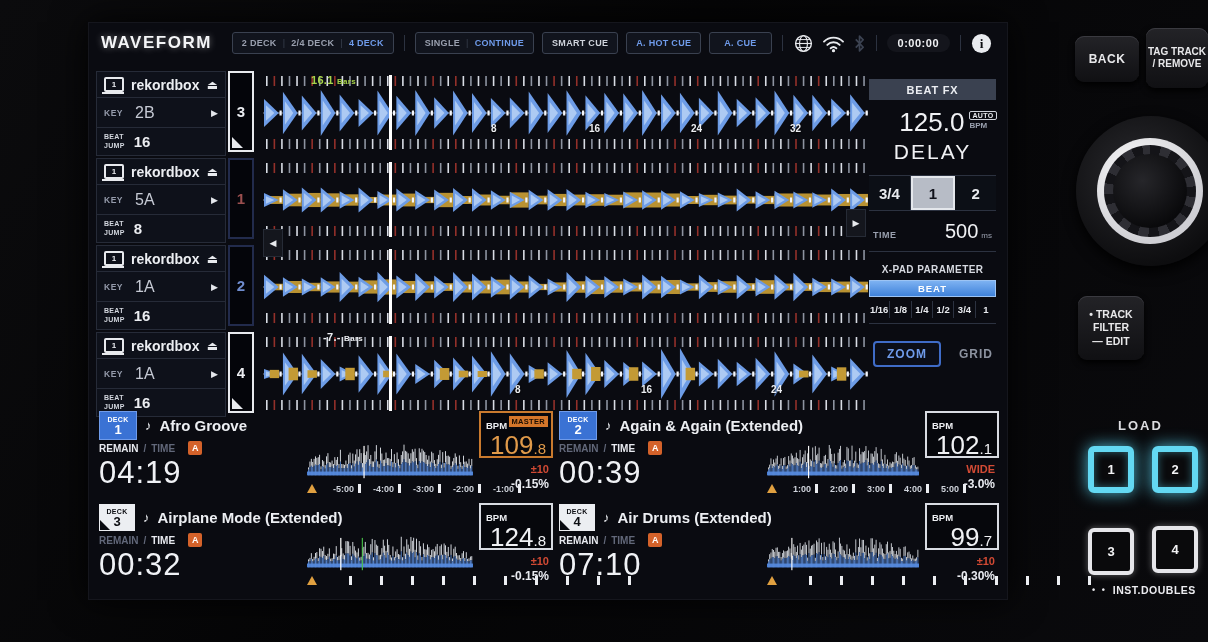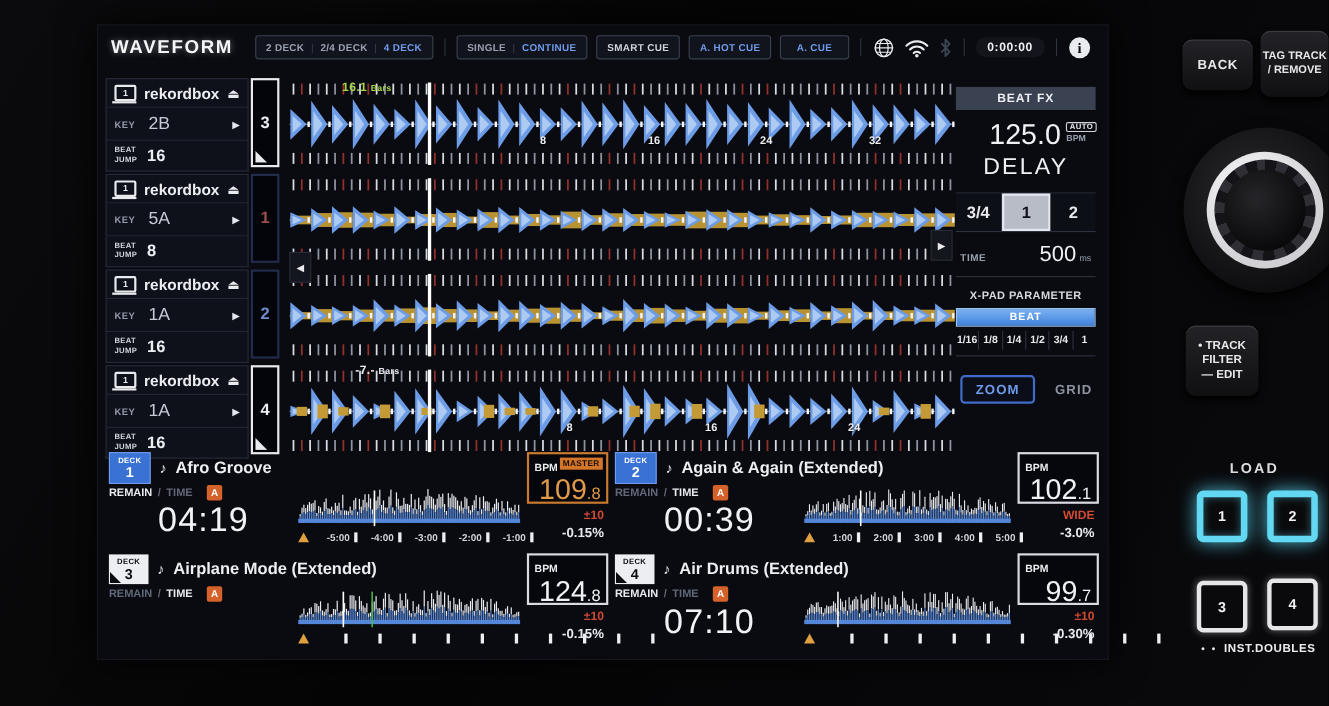--- a/index.html
+++ b/index.html
@@ -82,26 +82,26 @@
   .spanel{position:relative;}
   .sp-head{display:flex;align-items:center;gap:8px;height:29px;}
   .badge{position:relative;width:36px;height:27px;display:flex;flex-direction:column;align-items:center;justify-content:center;line-height:1;flex:none;}
   .badge .bl{font-size:7px;font-weight:bold;letter-spacing:.3px;}
   .badge .bn{font-size:13px;font-weight:bold;}
   .badge.blue{background:#3a72d4;color:#fff;border:1px solid #6f9bea;}
   .badge.white{background:#eceef2;color:#0c0d12;}
   .badge.white:after{content:"";position:absolute;left:1px;bottom:1px;width:10px;height:10px;background:#0a0b11;clip-path:polygon(0 0,0 100%,100% 100%);}
   .note{color:#eceef2;font-size:13px;}
   .sp-title{font-size:15px;font-weight:bold;color:#eceef2;white-space:nowrap;}
-  .sp-body{display:flex;margin-top:1px;}
+  .sp-body{display:flex;margin-top:1px;gap:36px;}
   .sp-left{width:172px;flex:none;}
   .mode-row{display:flex;gap:5px;font-size:10px;font-weight:bold;color:#62687a;align-items:center;}
   .mode-row .on{color:#e8eaf0;}
   .abadge{width:14px;height:14px;background:#d4622a;color:#fff;font-size:9px;font-weight:bold;display:flex;align-items:center;justify-content:center;border-radius:2px;margin-left:8px;}
-  .sp-time{font-size:31px;color:#f0f2f6;letter-spacing:1px;line-height:1.15;text-align:center;}
+  .sp-time{font-size:31px;color:#f0f2f6;letter-spacing:1px;line-height:1.15;}
   .sp-wave{flex:1;margin-right:82px;position:relative;padding-top:3px;min-width:0;}
   svg.ov{width:100%;height:38px;display:block;}
   .marker-row{display:flex;align-items:center;height:13px;font-size:9px;font-weight:bold;color:#cfd3db;}
   .otri{width:0;height:0;border-left:5px solid transparent;border-right:5px solid transparent;border-bottom:9px solid #e0a040;margin-right:4px;flex:none;}
   .mlabel{margin:0 4px 0 12px;}
   .mtick{width:3px;height:9px;background:#eceef2;flex:none;}
   .mtick.sp{margin:0 0 0 28px;}
   .bpm-box{position:absolute;right:2px;top:0;width:74px;height:47px;border:2px solid #d8dbe2;background:#06070c;padding:2px 5px;box-sizing:border-box;}
   .bpm-box .bpm-lbl{font-size:9.5px;font-weight:bold;color:#eceef2;}
   .bpm-box.master{border-color:#c97a2e;}
@@ -2053,20 +2053,21 @@
           <span class="sp-title">Airplane Mode (Extended)</span>
         </div>
         <div class="sp-body">
           <div class="sp-left">
             <div class="mode-row">
               <span class="m-remain">REMAIN</span>
                 <span>/</span>
                 <span class="m-time on">TIME</span>
               <span class="abadge">A</span>
             </div>
+            <div class="sp-time">00:32</div>
           </div>
           <div class="sp-wave">
             <svg class="ov" viewBox="0 0 300 40" preserveAspectRatio="none">
                 <rect x="0" y="29" width="300" height="4" fill="#4a80d8"></rect>
                 <rect x="2" y="24.612228371152387" width="1.6" height="2.413274395866187" fill="#e8ecf2"></rect>
                 <rect x="2" y="27.025502767018576" width="1.6" height="5.974497232981426" fill="#5b8bd8"></rect>
                 <rect x="4.5" y="23.0723968838985" width="1.6" height="3.260181713855827" fill="#e8ecf2"></rect>
                 <rect x="4.5" y="26.332578597754324" width="1.6" height="6.667421402245676" fill="#5b8bd8"></rect>
                 <rect x="7" y="18.04255804227313" width="1.6" height="6.02659307674978" fill="#e8ecf2"></rect>
                 <rect x="7" y="24.06915111902291" width="1.6" height="8.930848880977091" fill="#5b8bd8"></rect>

